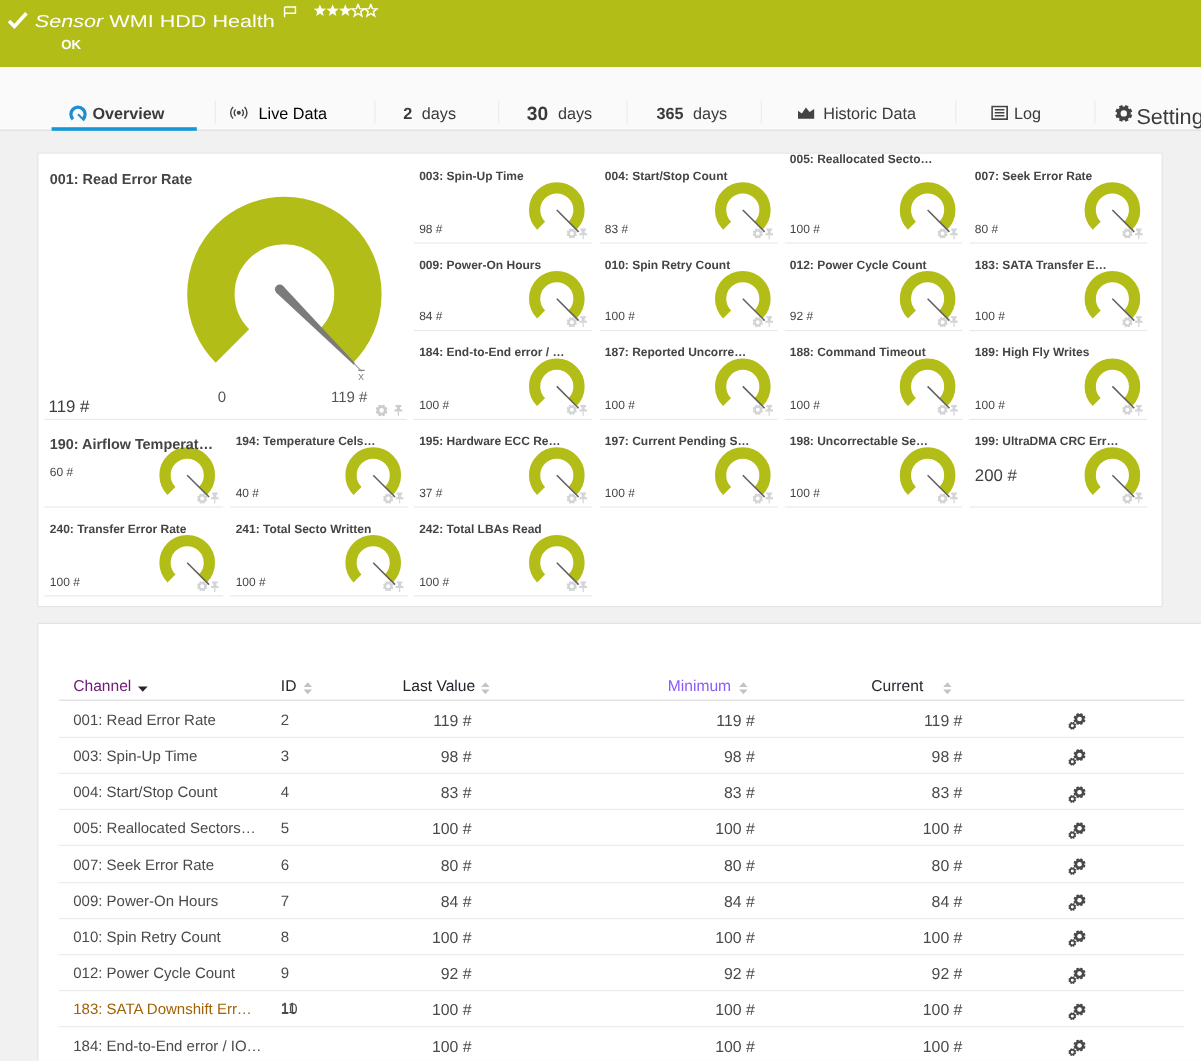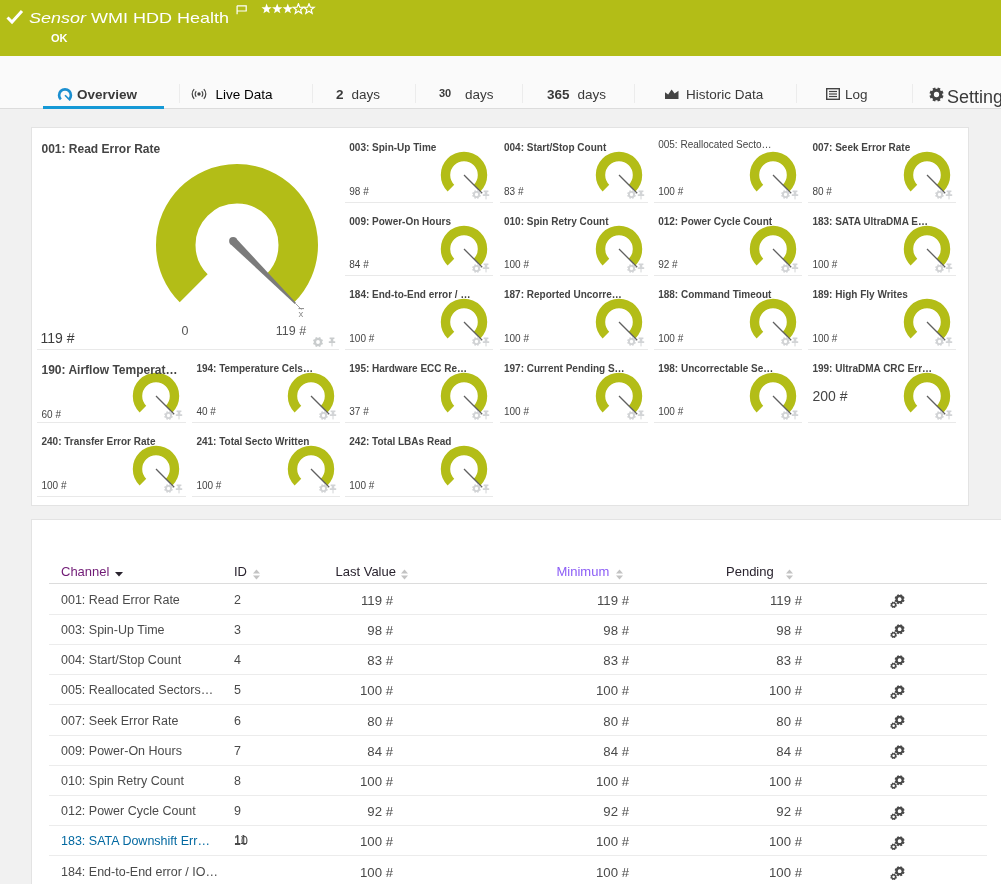--- a/index.html
+++ b/index.html
@@ -36,21 +36,21 @@
   </svg>
 <div class="abs" style="left:77px;top:86.5px;font-size:13.5px;font-weight:bold;color:#3a3a3a">Overview</div>
 <svg class="abs" style="left:191px;top:87px" width="16" height="14" viewBox="0 0 16 14">
     <circle cx="8" cy="7" r="1.7" fill="#444"></circle>
     <path d="M5.3 4.3 a3.8 3.8 0 0 0 0 5.4 M10.7 4.3 a3.8 3.8 0 0 1 0 5.4" fill="none" stroke="#444" stroke-width="1.2"></path>
     <path d="M3.2 2.2 a6.8 6.8 0 0 0 0 9.6 M12.8 2.2 a6.8 6.8 0 0 1 0 9.6" fill="none" stroke="#444" stroke-width="1.2"></path>
   </svg>
 <div class="abs" style="left:215.5px;top:87px;font-size:13.5px;color:#000000">Live Data</div>
 <div class="abs" style="left:336px;top:87px;font-size:13.5px;font-weight:bold;color:#3a3a3a">2</div>
 <div class="abs" style="left:351.5px;top:87px;font-size:13.5px;color:#3a3a3a">days</div>
-<div class="abs" style="left:439px;top:87px;font-size:11px;font-weight:bold;color:#3a3a3a">30</div>
+<div class="abs" style="left:439px;top:87px;font-size:16px;font-weight:bold;color:#3a3a3a">30</div>
 <div class="abs" style="left:465px;top:87px;font-size:13.5px;color:#3a3a3a">days</div>
 <div class="abs" style="left:547px;top:87px;font-size:13.5px;font-weight:bold;color:#3a3a3a">365</div>
 <div class="abs" style="left:577.5px;top:87px;font-size:13.5px;color:#3a3a3a">days</div>
 <svg class="abs" style="left:664px;top:87px" width="17" height="14" viewBox="0 0 17 14">
     <path d="M1 12 V5.2 L4.2 7.6 L7.6 2.6 L10.6 6.4 L14.5 3.8 V12 z" fill="#444"></path>
   </svg>
 <div class="abs" style="left:686px;top:87px;font-size:13.5px;color:#3a3a3a">Historic Data</div>
 <svg class="abs" style="left:826px;top:88px" width="14" height="12" viewBox="0 0 14 12">
     <rect x="0.7" y="0.7" width="12.6" height="10.6" fill="none" stroke="#444" stroke-width="1.4"></rect>
     <line x1="3" y1="3.5" x2="11" y2="3.5" stroke="#444" stroke-width="1.2"></line>
@@ -141,21 +141,21 @@
   </svg>
 <svg class="abs" style="left:636.0px;top:189.5px" width="10" height="10" viewBox="0 0 10 10">
     <path d="M2.6 0.5 h4.8 v1.6 h-1.1 v2.2 h1.9 v1.7 H1.8 V4.3 h1.9 V2.1 H2.6 z" fill="#d2d4d6"></path>
     <line x1="5" y1="6" x2="5" y2="9.4" stroke="#d2d4d6" stroke-width="1"></line>
   </svg>
 <div class="abs" style="left:499.5px;top:201.5px;width:148.5px;height:1px;background:#e9e9e9"></div>
 <div class="abs" style="left:745.7px;top:148.2px;width:54px;height:54px"><svg width="54" height="54" viewBox="0 0 54 54">
       <path d="M 13.92 40.08 A 18.5 18.5 0 1 1 40.08 40.08" fill="none" stroke="#b3bd17" stroke-width="9.4"></path>
       <line x1="27" y1="27" x2="45.2" y2="45.2" stroke="#606060" stroke-width="1.3"></line>
     </svg></div>
-<div class="abs" style="left:658.2px;top:139px;font-size:10px;font-weight:normal;color:#444">005: Reallocated Secto…</div>
+<div class="abs" style="left:658.2px;top:128px;font-size:10px;font-weight:bold;color:#444">005: Reallocated Secto…</div>
 <div class="abs" style="left:658.2px;top:185.6px;font-size:10px;color:#444">100 #</div>
 <svg class="abs" style="left:781.0px;top:190.3px" width="9" height="9" viewBox="0 0 9 9">
     <circle cx="4.5" cy="4.5" r="2.6" fill="none" stroke="#d2d4d6" stroke-width="1.9"></circle>
     <line x1="6.6" y1="5.4" x2="8.5" y2="6.1" stroke="#d2d4d6" stroke-width="1.8"></line>
     <line x1="5.4" y1="6.6" x2="6.1" y2="8.5" stroke="#d2d4d6" stroke-width="1.8"></line>
     <line x1="3.6" y1="6.6" x2="2.9" y2="8.5" stroke="#d2d4d6" stroke-width="1.8"></line>
     <line x1="2.4" y1="5.4" x2="0.5" y2="6.1" stroke="#d2d4d6" stroke-width="1.8"></line>
     <line x1="2.4" y1="3.6" x2="0.5" y2="2.9" stroke="#d2d4d6" stroke-width="1.8"></line>
     <line x1="3.6" y1="2.4" x2="2.9" y2="0.5" stroke="#d2d4d6" stroke-width="1.8"></line>
     <line x1="5.4" y1="2.4" x2="6.1" y2="0.5" stroke="#d2d4d6" stroke-width="1.8"></line>
@@ -251,21 +251,21 @@
   </svg>
 <svg class="abs" style="left:790.2px;top:263.0px" width="10" height="10" viewBox="0 0 10 10">
     <path d="M2.6 0.5 h4.8 v1.6 h-1.1 v2.2 h1.9 v1.7 H1.8 V4.3 h1.9 V2.1 H2.6 z" fill="#d2d4d6"></path>
     <line x1="5" y1="6" x2="5" y2="9.4" stroke="#d2d4d6" stroke-width="1"></line>
   </svg>
 <div class="abs" style="left:653.7px;top:275.0px;width:148.5px;height:1px;background:#e9e9e9"></div>
 <div class="abs" style="left:899.9px;top:221.7px;width:54px;height:54px"><svg width="54" height="54" viewBox="0 0 54 54">
       <path d="M 13.92 40.08 A 18.5 18.5 0 1 1 40.08 40.08" fill="none" stroke="#b3bd17" stroke-width="9.4"></path>
       <line x1="27" y1="27" x2="45.2" y2="45.2" stroke="#606060" stroke-width="1.3"></line>
     </svg></div>
-<div class="abs" style="left:812.4px;top:215.5px;font-size:10px;font-weight:bold;color:#444">183: SATA UltraDMA E…</div>
+<div class="abs" style="left:812.4px;top:215.5px;font-size:10px;font-weight:bold;color:#444">183: SATA Transfer E…</div>
 <div class="abs" style="left:812.4px;top:259.1px;font-size:10px;color:#444">100 #</div>
 <svg class="abs" style="left:935.2px;top:263.8px" width="9" height="9" viewBox="0 0 9 9">
     <circle cx="4.5" cy="4.5" r="2.6" fill="none" stroke="#d2d4d6" stroke-width="1.9"></circle>
     <line x1="6.6" y1="5.4" x2="8.5" y2="6.1" stroke="#d2d4d6" stroke-width="1.8"></line>
     <line x1="5.4" y1="6.6" x2="6.1" y2="8.5" stroke="#d2d4d6" stroke-width="1.8"></line>
     <line x1="3.6" y1="6.6" x2="2.9" y2="8.5" stroke="#d2d4d6" stroke-width="1.8"></line>
     <line x1="2.4" y1="5.4" x2="0.5" y2="6.1" stroke="#d2d4d6" stroke-width="1.8"></line>
     <line x1="2.4" y1="3.6" x2="0.5" y2="2.9" stroke="#d2d4d6" stroke-width="1.8"></line>
     <line x1="3.6" y1="2.4" x2="2.9" y2="0.5" stroke="#d2d4d6" stroke-width="1.8"></line>
     <line x1="5.4" y1="2.4" x2="6.1" y2="0.5" stroke="#d2d4d6" stroke-width="1.8"></line>
@@ -362,21 +362,21 @@
 <svg class="abs" style="left:944.4px;top:336.5px" width="10" height="10" viewBox="0 0 10 10">
     <path d="M2.6 0.5 h4.8 v1.6 h-1.1 v2.2 h1.9 v1.7 H1.8 V4.3 h1.9 V2.1 H2.6 z" fill="#d2d4d6"></path>
     <line x1="5" y1="6" x2="5" y2="9.4" stroke="#d2d4d6" stroke-width="1"></line>
   </svg>
 <div class="abs" style="left:807.9px;top:348.5px;width:148.5px;height:1px;background:#e9e9e9"></div>
 <div class="abs" style="left:129.0px;top:368.7px;width:54px;height:54px"><svg width="54" height="54" viewBox="0 0 54 54">
       <path d="M 13.92 40.08 A 18.5 18.5 0 1 1 40.08 40.08" fill="none" stroke="#b3bd17" stroke-width="9.4"></path>
       <line x1="27" y1="27" x2="45.2" y2="45.2" stroke="#606060" stroke-width="1.3"></line>
     </svg></div>
 <div class="abs" style="left:41.5px;top:362.5px;font-size:12px;font-weight:bold;color:#444">190: Airflow Temperat…</div>
-<div class="abs" style="left:41.5px;top:409px;font-size:10px;color:#444">60 #</div>
+<div class="abs" style="left:41.5px;top:389px;font-size:10px;color:#444">60 #</div>
 <svg class="abs" style="left:164.3px;top:410.8px" width="9" height="9" viewBox="0 0 9 9">
     <circle cx="4.5" cy="4.5" r="2.6" fill="none" stroke="#d2d4d6" stroke-width="1.9"></circle>
     <line x1="6.6" y1="5.4" x2="8.5" y2="6.1" stroke="#d2d4d6" stroke-width="1.8"></line>
     <line x1="5.4" y1="6.6" x2="6.1" y2="8.5" stroke="#d2d4d6" stroke-width="1.8"></line>
     <line x1="3.6" y1="6.6" x2="2.9" y2="8.5" stroke="#d2d4d6" stroke-width="1.8"></line>
     <line x1="2.4" y1="5.4" x2="0.5" y2="6.1" stroke="#d2d4d6" stroke-width="1.8"></line>
     <line x1="2.4" y1="3.6" x2="0.5" y2="2.9" stroke="#d2d4d6" stroke-width="1.8"></line>
     <line x1="3.6" y1="2.4" x2="2.9" y2="0.5" stroke="#d2d4d6" stroke-width="1.8"></line>
     <line x1="5.4" y1="2.4" x2="6.1" y2="0.5" stroke="#d2d4d6" stroke-width="1.8"></line>
     <line x1="6.6" y1="3.6" x2="8.5" y2="2.9" stroke="#d2d4d6" stroke-width="1.8"></line>
@@ -575,21 +575,21 @@
 <div class="abs" style="left:335.5px;top:563.5px;font-size:13px;color:#29232e">Last Value</div>
 <div class="abs" style="left:400px;top:566px"><svg width="9" height="11" viewBox="0 0 9 11">
       <polygon points="4.5,0.5 8,4.4 1,4.4" fill="#c3c3c3"></polygon>
       <polygon points="4.5,10.5 8,6.6 1,6.6" fill="#c3c3c3"></polygon>
     </svg></div>
 <div class="abs" style="left:556.5px;top:563.5px;font-size:13px;color:#8b5cf6">Minimum</div>
 <div class="abs" style="left:614.5px;top:566px"><svg width="9" height="11" viewBox="0 0 9 11">
       <polygon points="4.5,0.5 8,4.4 1,4.4" fill="#c3c3c3"></polygon>
       <polygon points="4.5,10.5 8,6.6 1,6.6" fill="#c3c3c3"></polygon>
     </svg></div>
-<div class="abs" style="left:726px;top:563.5px;font-size:13px;color:#29232e">Pending</div>
+<div class="abs" style="left:726px;top:563.5px;font-size:13px;color:#29232e">Current</div>
 <div class="abs" style="left:785px;top:566px"><svg width="9" height="11" viewBox="0 0 9 11">
       <polygon points="4.5,0.5 8,4.4 1,4.4" fill="#c3c3c3"></polygon>
       <polygon points="4.5,10.5 8,6.6 1,6.6" fill="#c3c3c3"></polygon>
     </svg></div>
 <div class="abs" style="left:49px;top:583px;width:938px;height:1px;background:#dcdcdc"></div>
 <div class="abs" style="left:61px;top:592.8px;font-size:12.5px;color:#4a4a4a">001: Read Error Rate</div>
 <div class="abs" style="left:234px;top:592.8px;font-size:12.5px;color:#4a4a4a">2</div>
 <div class="abs" style="left:293px;top:592.8px;width:100px;text-align:right;font-size:13.2px;color:#4a4a4a">119 #</div>
 <div class="abs" style="left:529px;top:592.8px;width:100px;text-align:right;font-size:13.2px;color:#4a4a4a">119 #</div>
 <div class="abs" style="left:702px;top:592.8px;width:100px;text-align:right;font-size:13.2px;color:#4a4a4a">119 #</div>
@@ -805,21 +805,21 @@
     <line x1="5.2" y1="12.4" x2="5.8" y2="13.8" stroke="#4a4a4a" stroke-width="1.4"></line>
     <line x1="4.0" y1="12.4" x2="3.4" y2="13.8" stroke="#4a4a4a" stroke-width="1.4"></line>
     <line x1="3.0" y1="11.4" x2="1.6" y2="12.0" stroke="#4a4a4a" stroke-width="1.4"></line>
     <line x1="3.0" y1="10.2" x2="1.6" y2="9.6" stroke="#4a4a4a" stroke-width="1.4"></line>
     <line x1="4.0" y1="9.2" x2="3.4" y2="7.8" stroke="#4a4a4a" stroke-width="1.4"></line>
     <line x1="5.2" y1="9.2" x2="5.8" y2="7.8" stroke="#4a4a4a" stroke-width="1.4"></line>
     <line x1="6.2" y1="10.2" x2="7.6" y2="9.6" stroke="#4a4a4a" stroke-width="1.4"></line>
     <circle cx="4.6" cy="10.8" r="0.9" fill="#fff"></circle>
   </svg>
 <div class="abs" style="left:49px;top:825.1px;width:938px;height:1px;background:#ececec"></div>
-<div class="abs" style="left:61px;top:834.4px;font-size:12.5px;color:#0369a1">183: SATA Downshift Err…</div>
+<div class="abs" style="left:61px;top:834.4px;font-size:12.5px;color:#a16207">183: SATA Downshift Err…</div>
 <div class="abs" style="left:234px;top:834.4px;font-size:12.5px;color:#4a4a4a">10</div>
 <div class="abs" style="left:293px;top:834.4px;width:100px;text-align:right;font-size:13.2px;color:#4a4a4a">100 #</div>
 <div class="abs" style="left:529px;top:834.4px;width:100px;text-align:right;font-size:13.2px;color:#4a4a4a">100 #</div>
 <div class="abs" style="left:702px;top:834.4px;width:100px;text-align:right;font-size:13.2px;color:#4a4a4a">100 #</div>
 <svg class="abs" style="left:889px;top:835.7px" width="16" height="16" viewBox="0 0 16 16">
     <circle cx="10.6" cy="5.2" r="3.0" fill="none" stroke="#4a4a4a" stroke-width="2.2"></circle>
     <line x1="13.0" y1="6.2" x2="15.2" y2="7.1" stroke="#4a4a4a" stroke-width="2.1"></line>
     <line x1="11.6" y1="7.6" x2="12.5" y2="9.8" stroke="#4a4a4a" stroke-width="2.1"></line>
     <line x1="9.6" y1="7.6" x2="8.7" y2="9.8" stroke="#4a4a4a" stroke-width="2.1"></line>
     <line x1="8.2" y1="6.2" x2="6.0" y2="7.1" stroke="#4a4a4a" stroke-width="2.1"></line>

